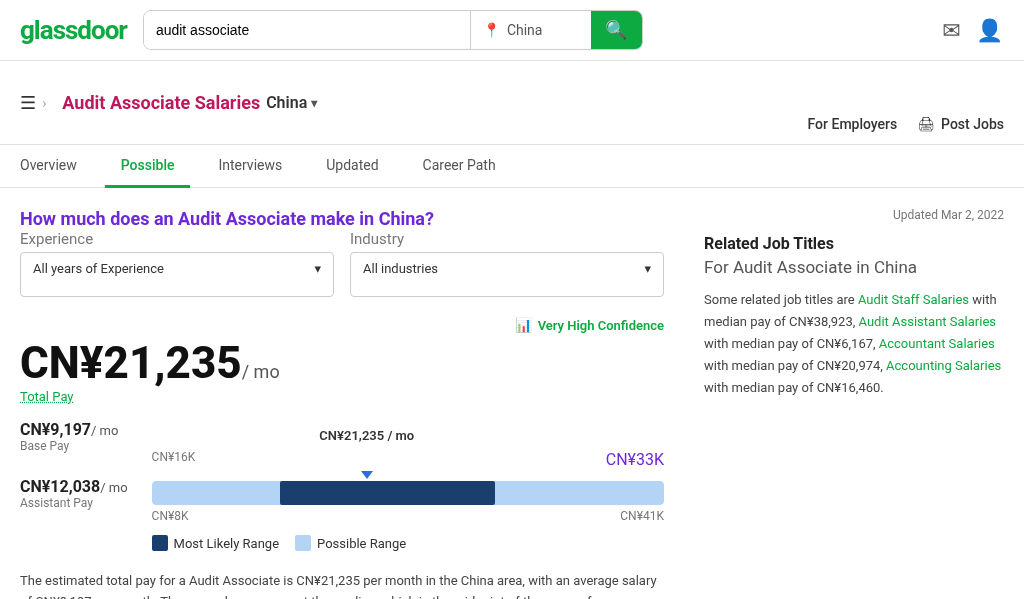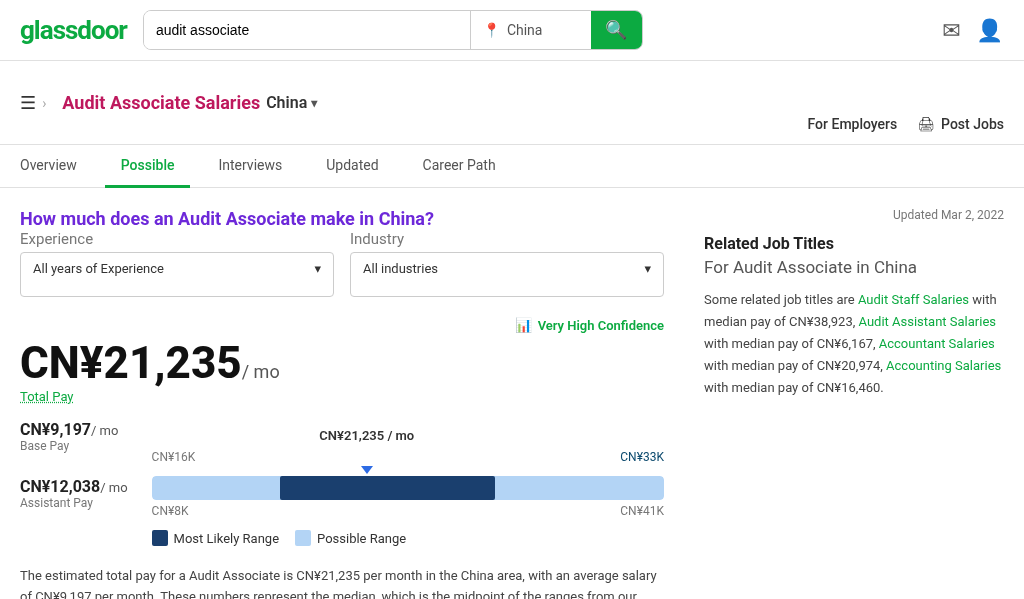--- a/index.html
+++ b/index.html
@@ -186,21 +186,21 @@
       </div>
 
       <div class="chart-area" style="flex:1;">
 
         <div style="position:relative; height:20px; margin-bottom:2px;">
           <span style="position:absolute; left:42%; transform:translateX(-50%); font-size:13px; font-weight:600; white-space:nowrap;">CN¥21,235 / mo</span>
         </div>
 
         <div style="display:flex; justify-content:space-between; margin-bottom:2px; padding:0 0;">
           <span style="font-size:12px;color:#777;">CN¥16K</span>
-          <span style="font-size:12px;color:#0c4a6e;">CN¥33K</span>
+          <span style="font-size:16px;color:#6d28d9;">CN¥33K</span>
         </div>
 
         <div style="position:relative; height:10px;">
           <div style="position:absolute; left:42%; transform:translateX(-50%); width:0; height:0; border-left:6px solid transparent; border-right:6px solid transparent; border-top:8px solid #2d6be4;"></div>
         </div>
 
         <div style="position:relative; height:24px; border-radius:4px; overflow:hidden;">
 
           <div style="position:absolute; left:0; right:0; top:0; bottom:0; background:#b3d4f5; border-radius:4px;"></div>
 

